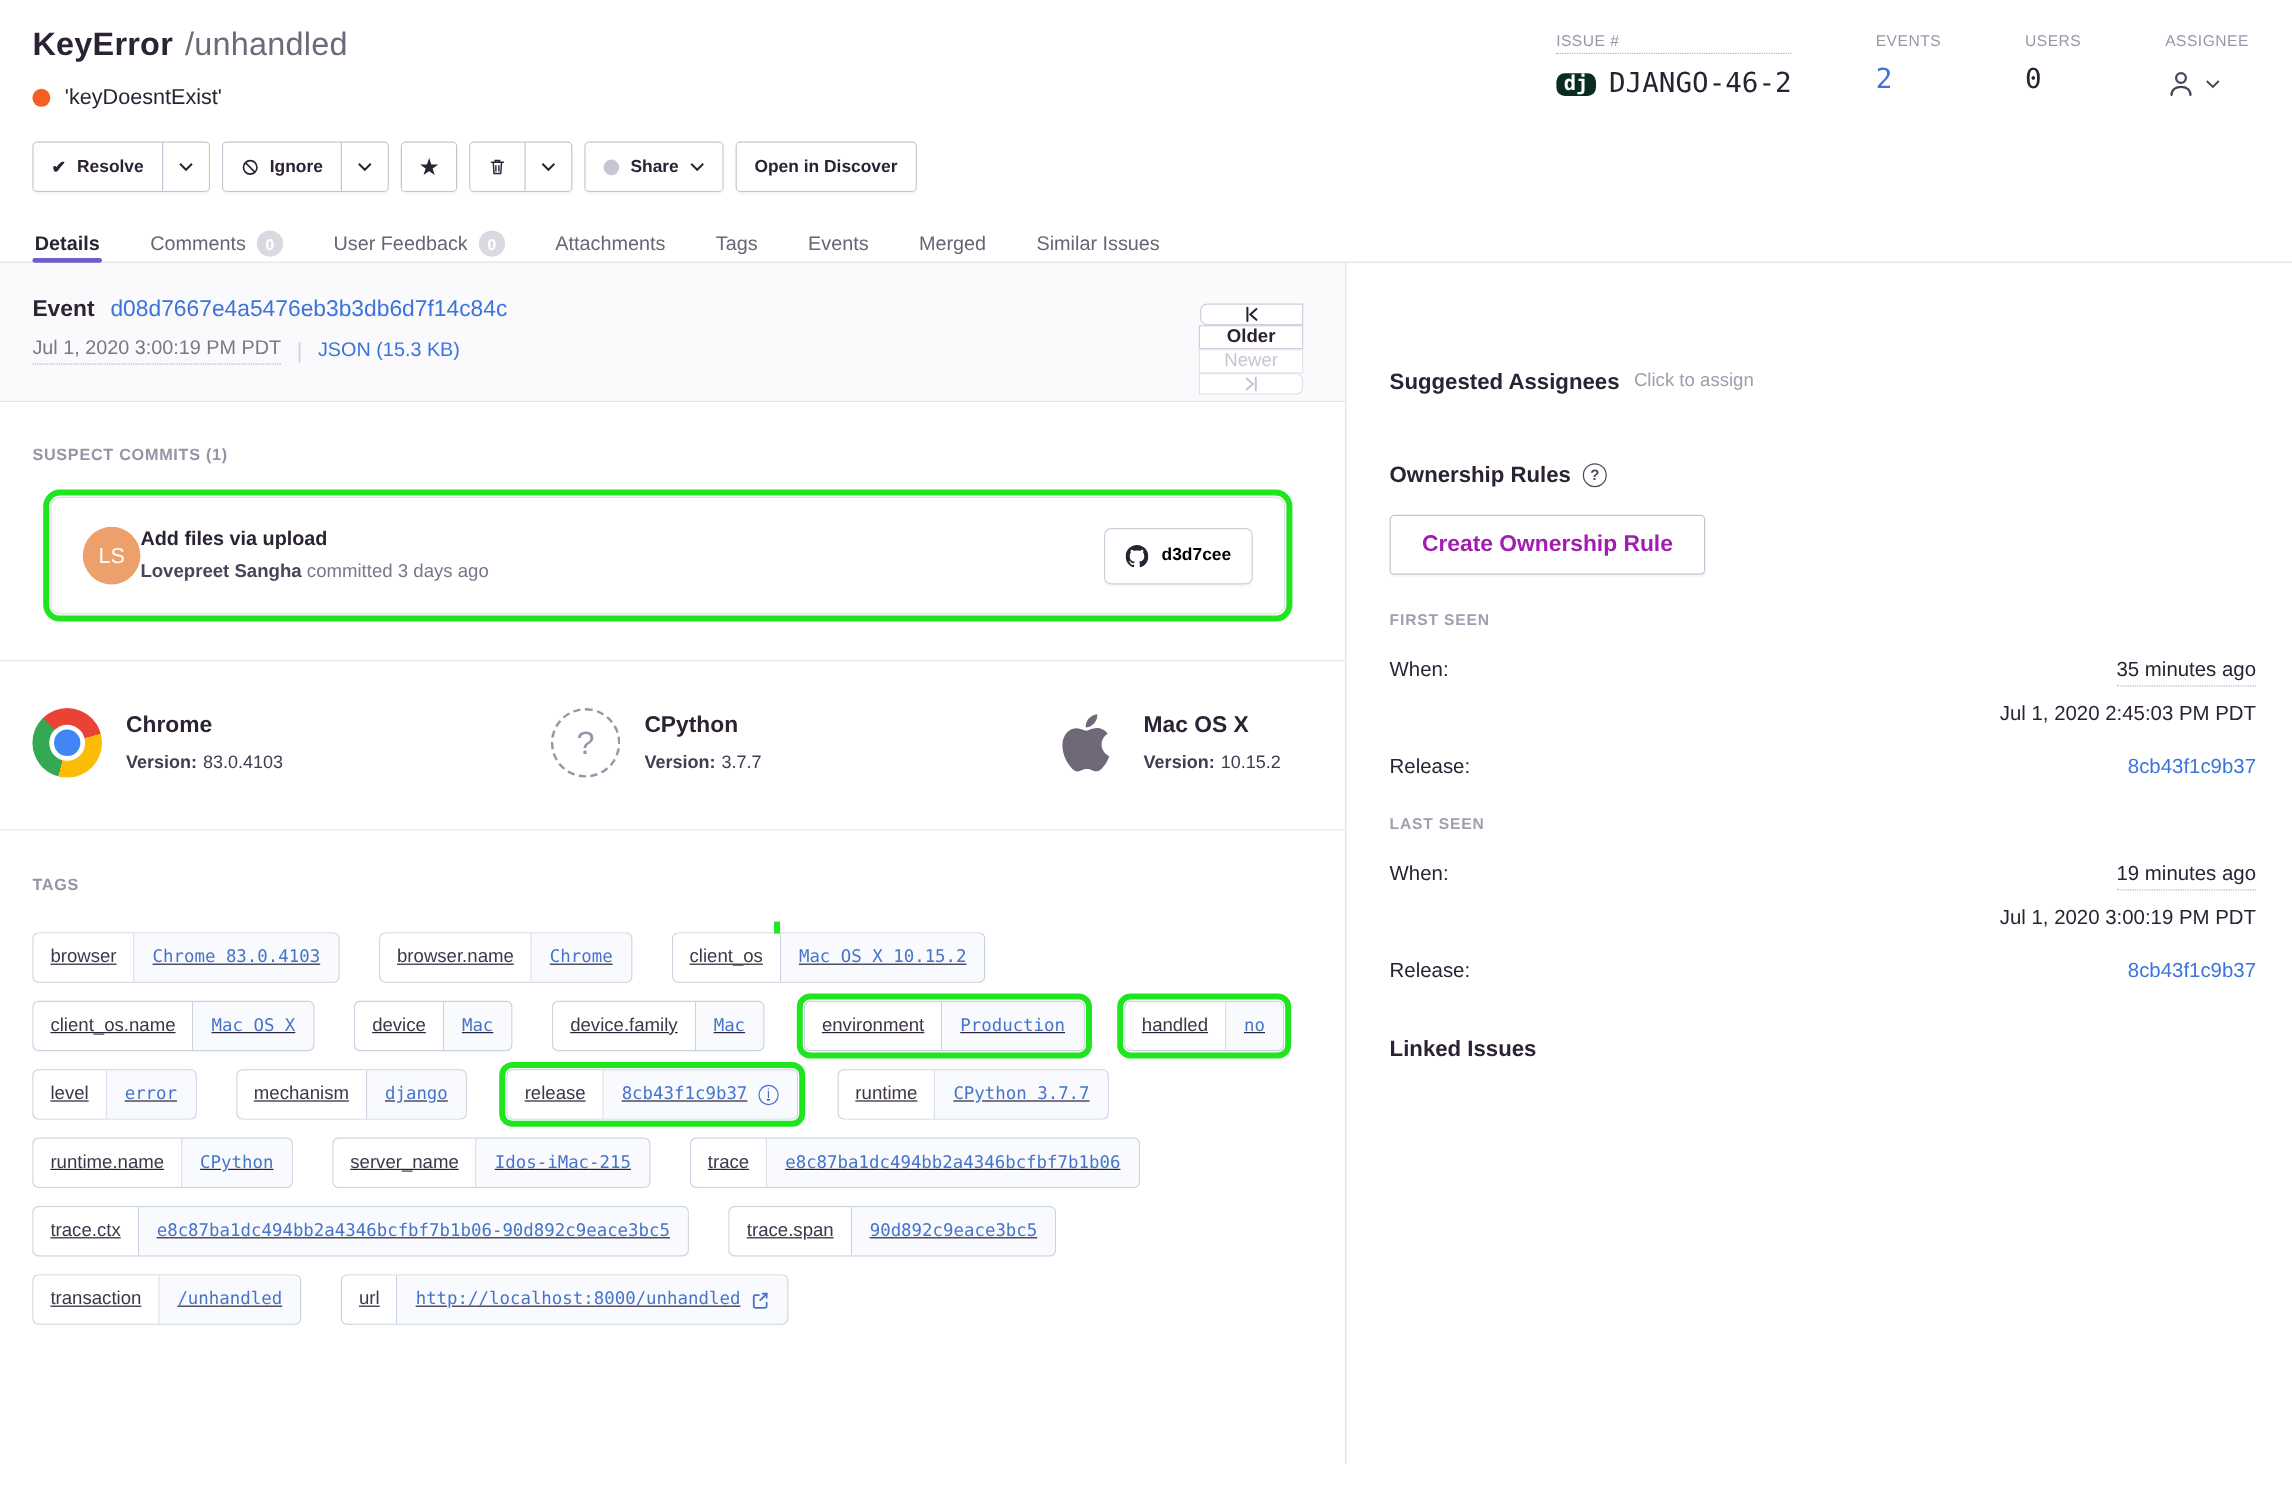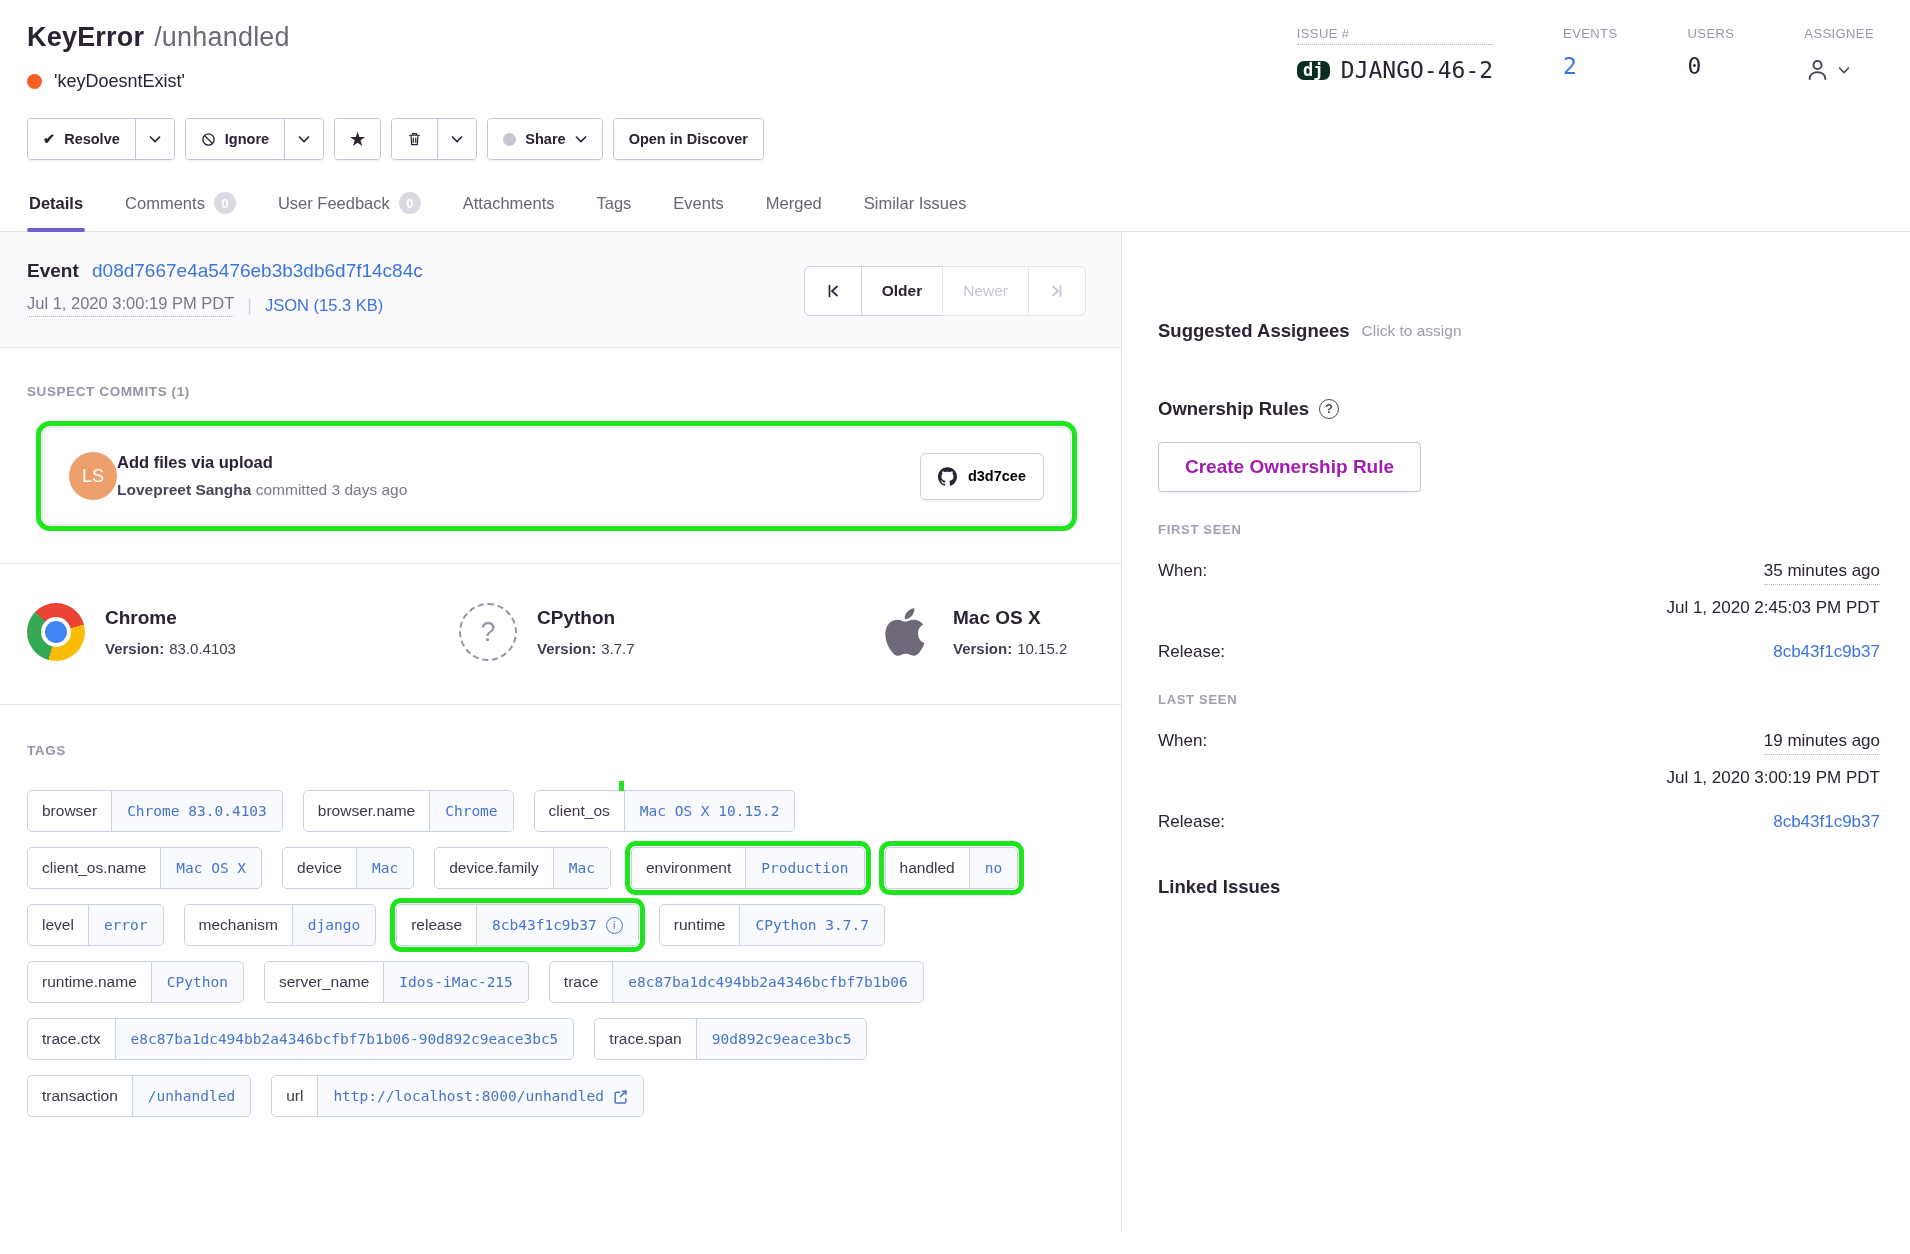--- a/index.html
+++ b/index.html
@@ -37,21 +37,21 @@
     box-shadow:0 2px 0 rgba(45,0,85,.04); overflow:hidden; }
   .btn { display:flex; align-items:center; gap:9px; padding:0 15px; height:40px;
     font-size:14.5px; font-weight:700; color:#2b2233; background:#fff; border:none;
     font-family:"Liberation Sans", sans-serif; cursor:pointer; white-space:nowrap; }
   .btn + .btn { border-left:1px solid #c9c2d4; }
   .btn.caret-btn { padding:0 13px; }
   .share-dot { width:13px; height:13px; border-radius:50%; background:#c9c4d2; }
 
   
   .tabs { display:flex; gap:38px; padding:0 27px; margin-top:32px; border-bottom:1px solid #e2dee6; }
-  .tab { position:relative; padding:0 2px 17px; font-size:16.5px; color:#696473;
+  .tab { position:relative; padding:0 2px 4px; font-size:16.5px; color:#696473;
     display:flex; gap:9px; align-items:center; cursor:pointer; }
   .tab.active { color:#2b2233; font-weight:700; }
   .tab.active::after { content:""; position:absolute; left:0; right:0; bottom:-1px; height:4px;
     background:#6C5FC7; border-radius:3px; }
   .badge { background:#dcd8e1; color:#fff; font-size:13px; font-weight:700;
     min-width:22px; height:22px; border-radius:11px;
     display:flex; align-items:center; justify-content:center; }
 
   
   .columns { display:flex; align-items:stretch; height:1001px; }
@@ -62,21 +62,21 @@
   .event-strip { background:#faf9fb; border-bottom:1px solid #e7e4ec;
     padding:28px 35px 30px 27px; display:flex; justify-content:space-between; }
   .event-title { font-size:19px; }
   .event-title .evt-label { font-weight:700; margin-right:8px;text-align:right; }
   .event-id { color:#3D74DB; cursor:pointer; }
   .event-meta { margin-top:12px; font-size:16.5px; color:#7d7589; display:flex; gap:13px; align-items:center; }
   .event-date { border-bottom:1px dotted #b9b2c4; padding-bottom:3px; }
   .meta-sep { color:#d5d0dc; font-size:18px; }
   .json-link { color:#3D74DB; cursor:pointer; }
 
-  .pagination { display:flex; height:50px; margin-top:6px; }
+  .pagination { display:flex; height:50px; margin-top:6px;flex-direction:column; }
   .page-btn { border:1px solid #d2ccdb; background:#fff; display:flex; align-items:center;
     justify-content:center; padding:0 20px; font-size:15.5px; margin-left:-1px;
     font-family:"Liberation Sans", sans-serif; color:#2b2233; cursor:pointer; }
   .page-btn:first-child { border-radius:6px 0 0 6px; margin-left:0; }
   .page-btn:last-child { border-radius:0 6px 6px 0; }
   .page-btn.bold { font-weight:700; }
   .page-btn.disabled { color:#c9c3d2; border-color:#e6e2ea; cursor:default; }
   .page-btn.disabled svg { stroke:#c9c3d2; }
 
   
@@ -106,21 +106,21 @@
   .chrome-icon { width:58px; height:58px; border-radius:50%; position:relative; flex:0 0 auto;
     background:conic-gradient(#ea4335 0 75deg, #fbbc05 75deg 195deg, #34a853 195deg 315deg, #ea4335 315deg 360deg); }
   .chrome-icon::before { content:""; position:absolute; inset:14px; background:#fff; border-radius:50%; }
   .chrome-icon::after { content:""; position:absolute; inset:18px; background:#4285f4; border-radius:50%; }
   .question-icon { width:58px; height:58px; border-radius:50%; border:2px dashed #9a92a6;
     display:flex; align-items:center; justify-content:center; font-size:27px; color:#9a92a6; flex:0 0 auto; }
   .apple-icon { width:54px; height:60px; flex:0 0 auto; display:flex; align-items:center; }
 
   .tags-section { padding:38px 35px 30px 27px; }
   .tag-rows { margin-top:32px; display:flex; flex-direction:column; gap:15px; }
-  .tag-row { display:flex; gap:20px; }
+  .tag-row { display:flex; gap:33px;text-decoration:underline; }
   .tag { position:relative; display:flex; border:1px solid #c9d2df; border-radius:5px;
     background:#fff; height:42px; align-items:stretch; }
   .tag.hl { outline:5px solid #1ee51e; outline-offset:1px; }
   .tag-key { display:flex; align-items:center; padding:0 14px; color:#3f3749; font-size:15.5px;
     background:#fff; border-radius:5px 0 0 5px; white-space:nowrap; }
   .tag-value { display:flex; align-items:center; gap:9px; padding:0 15px;
     border-left:1px solid #c9d2df; background:#f8fafd; color:#4674ca;
     font-family:"DejaVu Sans Mono", monospace; font-size:14.5px; border-radius:0 5px 5px 0;
     white-space:nowrap; cursor:pointer; }
   .tag-tick { position:absolute; top:-10px; left:84px; width:5px; height:10px; background:#23e523; }

